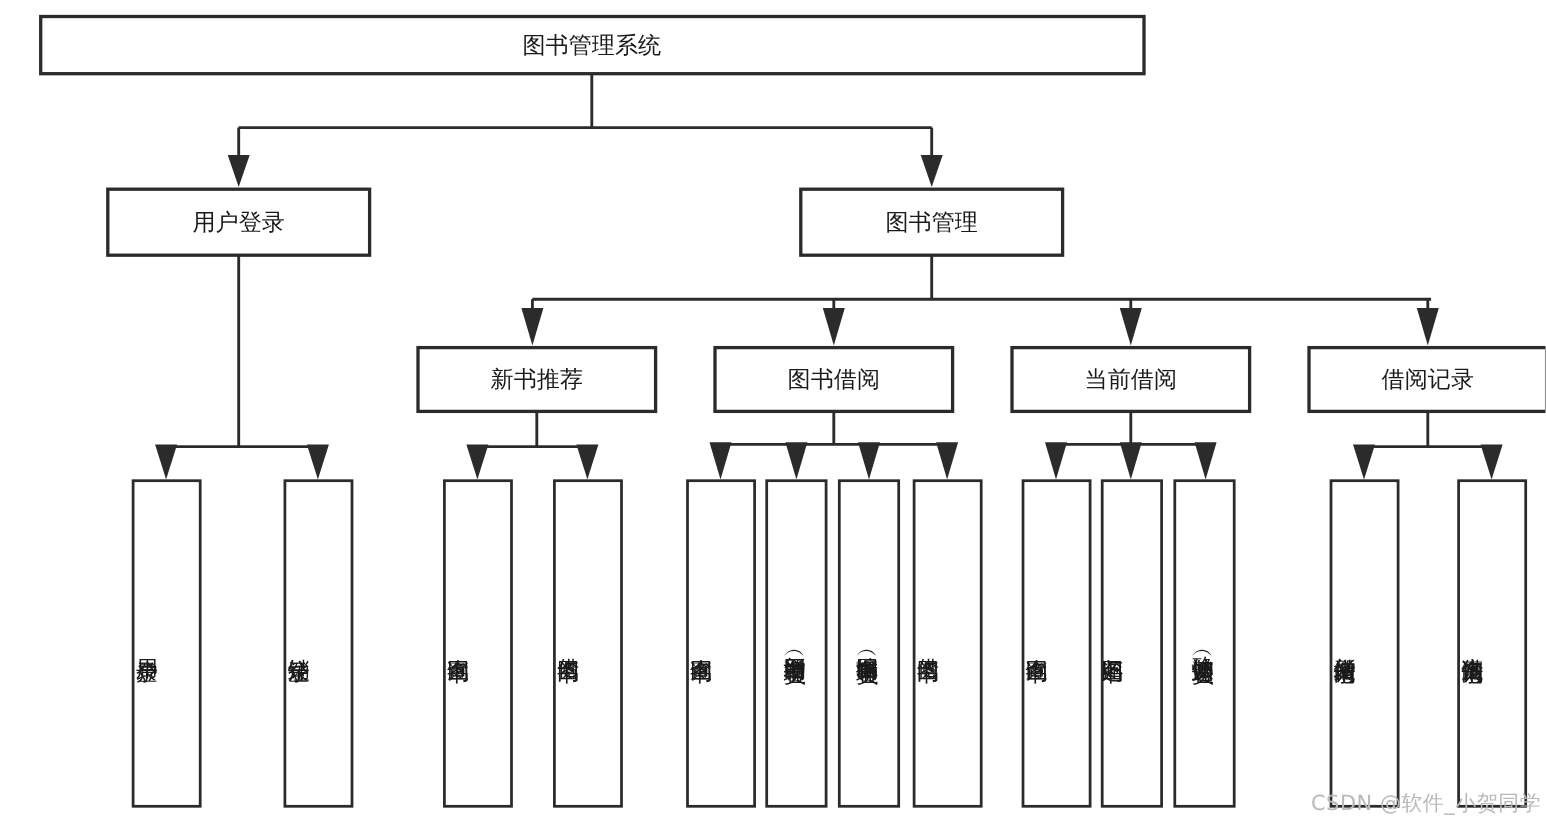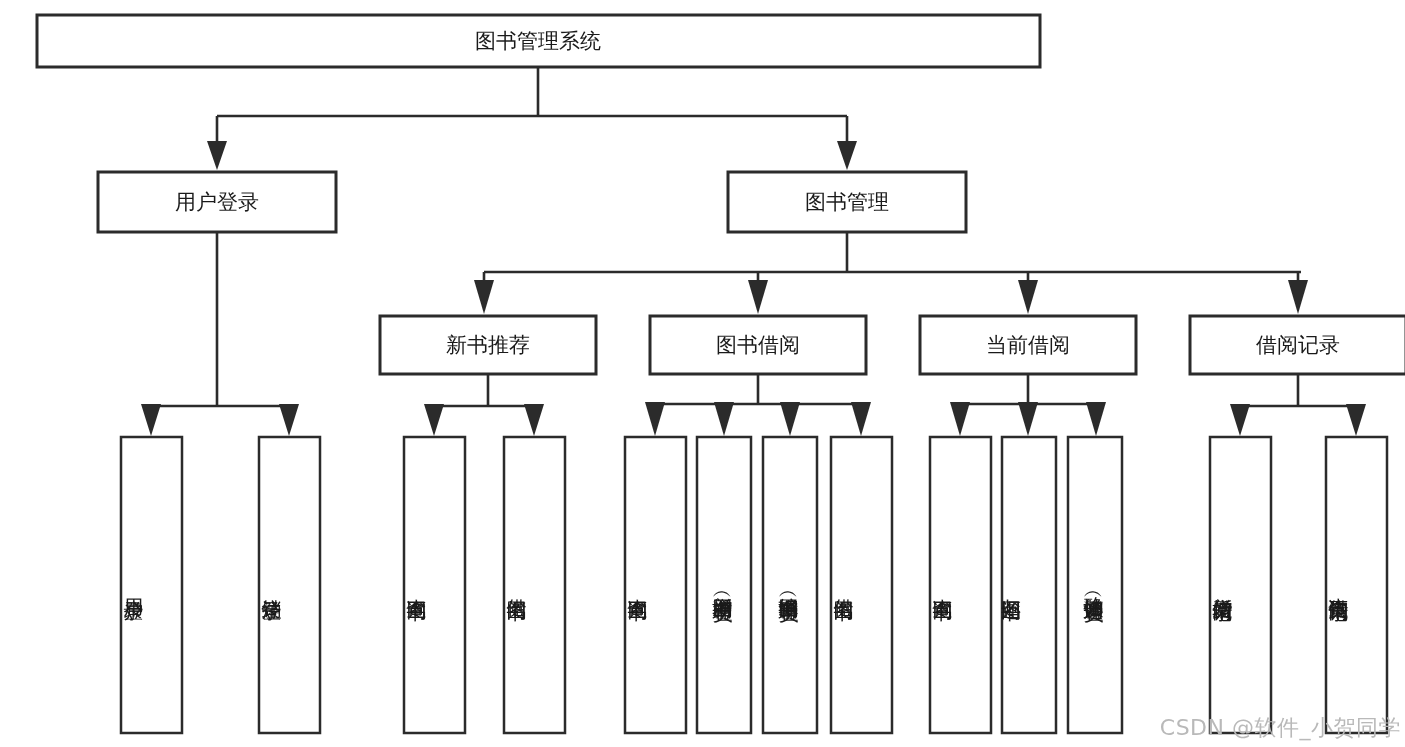--- a/index.html
+++ b/index.html
@@ -66,21 +66,21 @@
     justify-content: center;
     text-align: center;
     white-space: normal;
     pointer-events: none;
   }
   .watermark {
     position: absolute;
     right: 8px;
     bottom: 4px;
     font-family: "DejaVu Sans", "Liberation Sans", sans-serif;
-    font-size: 22px;
+    font-size: 19px;
     color: #b9b9b9;
     letter-spacing: 0.5px;
     white-space: nowrap;
   }
 </style>
 </head>
 <body>
 
 <div id="diagram-root">
 

